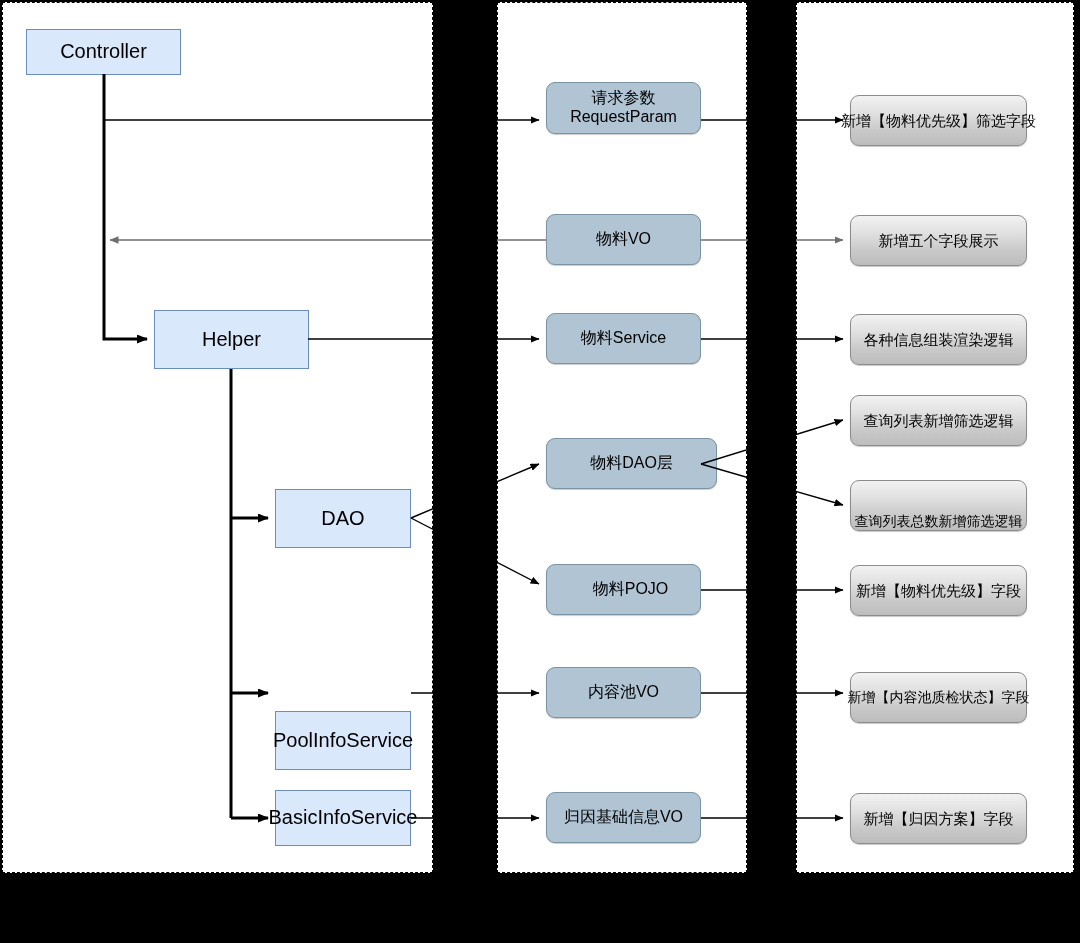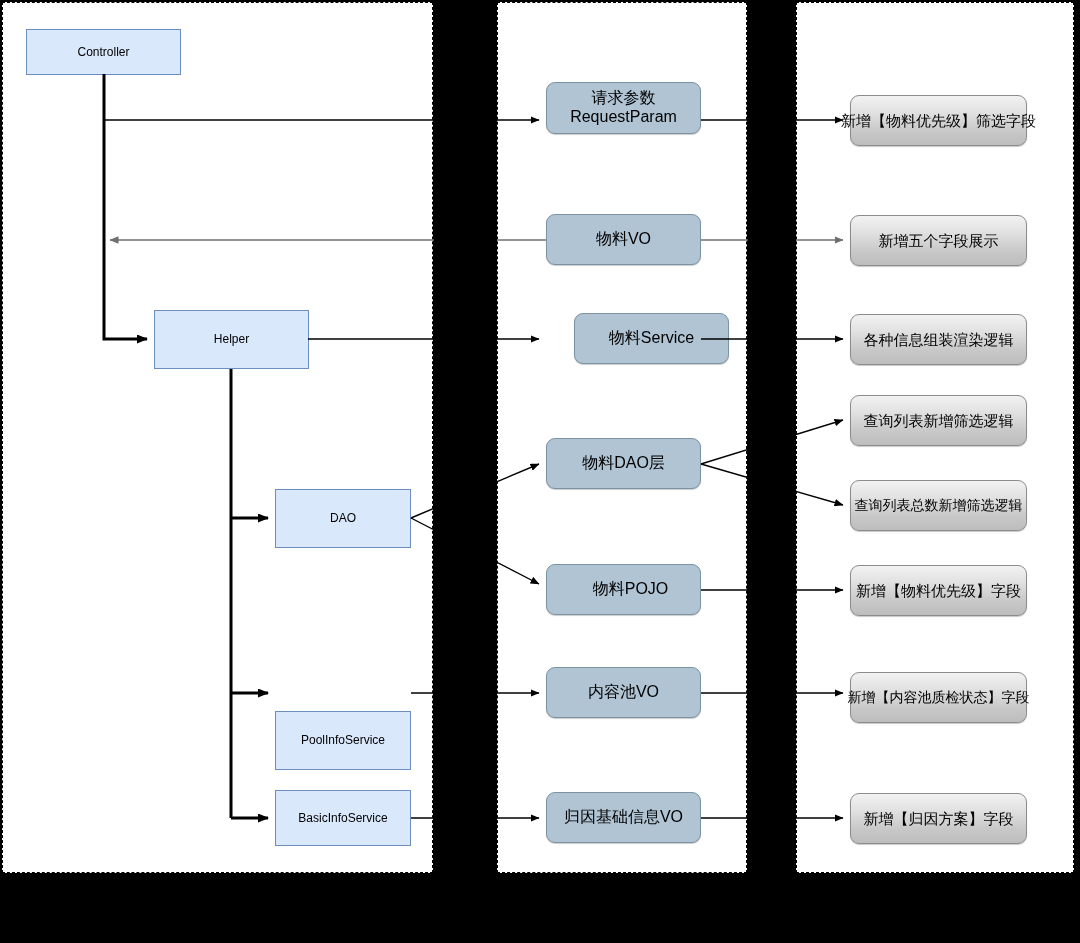--- a/index.html
+++ b/index.html
@@ -34,21 +34,21 @@
     align-items:center;
     justify-content:center;
     text-align:center;
     line-height:1.18;
     color:#000000;
     z-index:5;
   }
   .node-blue{
     background:#dae8fc;
     border:1px solid #6c8ebf;
-    font-size:12px;
+    font-size:20px;
   }
   .node-steel{
     background:#b0c4d4;
     border:1px solid #7b93a3;
     border-radius:9px;
     font-size:16px;
     box-shadow:0 1px 1px rgba(0,0,0,.20);
   }
   .node-gray{
     background:linear-gradient(180deg,#f2f2f2 0%,#e2e2e2 32%,#c8c8c8 72%,#bdbdbd 100%);
@@ -162,25 +162,25 @@
     <span class="lbl">
       <span>请求参数</span><br>
       <span>RequestParam</span>
     </span>
   </div>
 
   <div class="node node-steel" style="left:546px; top:214px; width:155px; height:51px;">
     <span class="lbl">物料VO</span>
   </div>
 
-  <div class="node node-steel" style="left:546px; top:313px; width:155px; height:51px;margin-left:28px;">
+  <div class="node node-steel" style="left:546px; top:313px; width:155px; height:51px;">
     <span class="lbl">物料Service</span>
   </div>
 
-  <div class="node node-steel" style="left:546px; top:438px; width:155px; height:51px;">
+  <div class="node node-steel" style="left:546px; top:438px; width:171px; height:51px;">
     <span class="lbl">物料DAO层</span>
   </div>
 
   <div class="node node-steel" style="left:546px; top:564px; width:155px; height:51px;padding-left:14px;">
     <span class="lbl">物料POJO</span>
   </div>
 
   <div class="node node-steel" style="left:546px; top:667px; width:155px; height:51px;">
     <span class="lbl">内容池VO</span>
   </div>
@@ -198,21 +198,21 @@
   </div>
 
   <div class="node node-gray" style="left:850px; top:314px; width:177px; height:51px;">
     <span class="lbl">各种信息组装渲染逻辑</span>
   </div>
 
   <div class="node node-gray" style="left:850px; top:395px; width:177px; height:51px;">
     <span class="lbl">查询列表新增筛选逻辑</span>
   </div>
 
-  <div class="node node-gray" style="left:850px; top:480px; width:177px; height:51px;">
+  <div class="node node-gray" style="left:850px; top:480px; width:177px; height:51px;align-items:flex-end;">
     <span class="lbl" style="font-size:14px;">查询列表总数新增筛选逻辑</span>
   </div>
 
   <div class="node node-gray" style="left:850px; top:565px; width:177px; height:51px;">
     <span class="lbl">新增【物料优先级】字段</span>
   </div>
 
   <div class="node node-gray" style="left:850px; top:672px; width:177px; height:51px;">
     <span class="lbl" style="font-size:14px;">新增【内容池质检状态】字段</span>
   </div>

